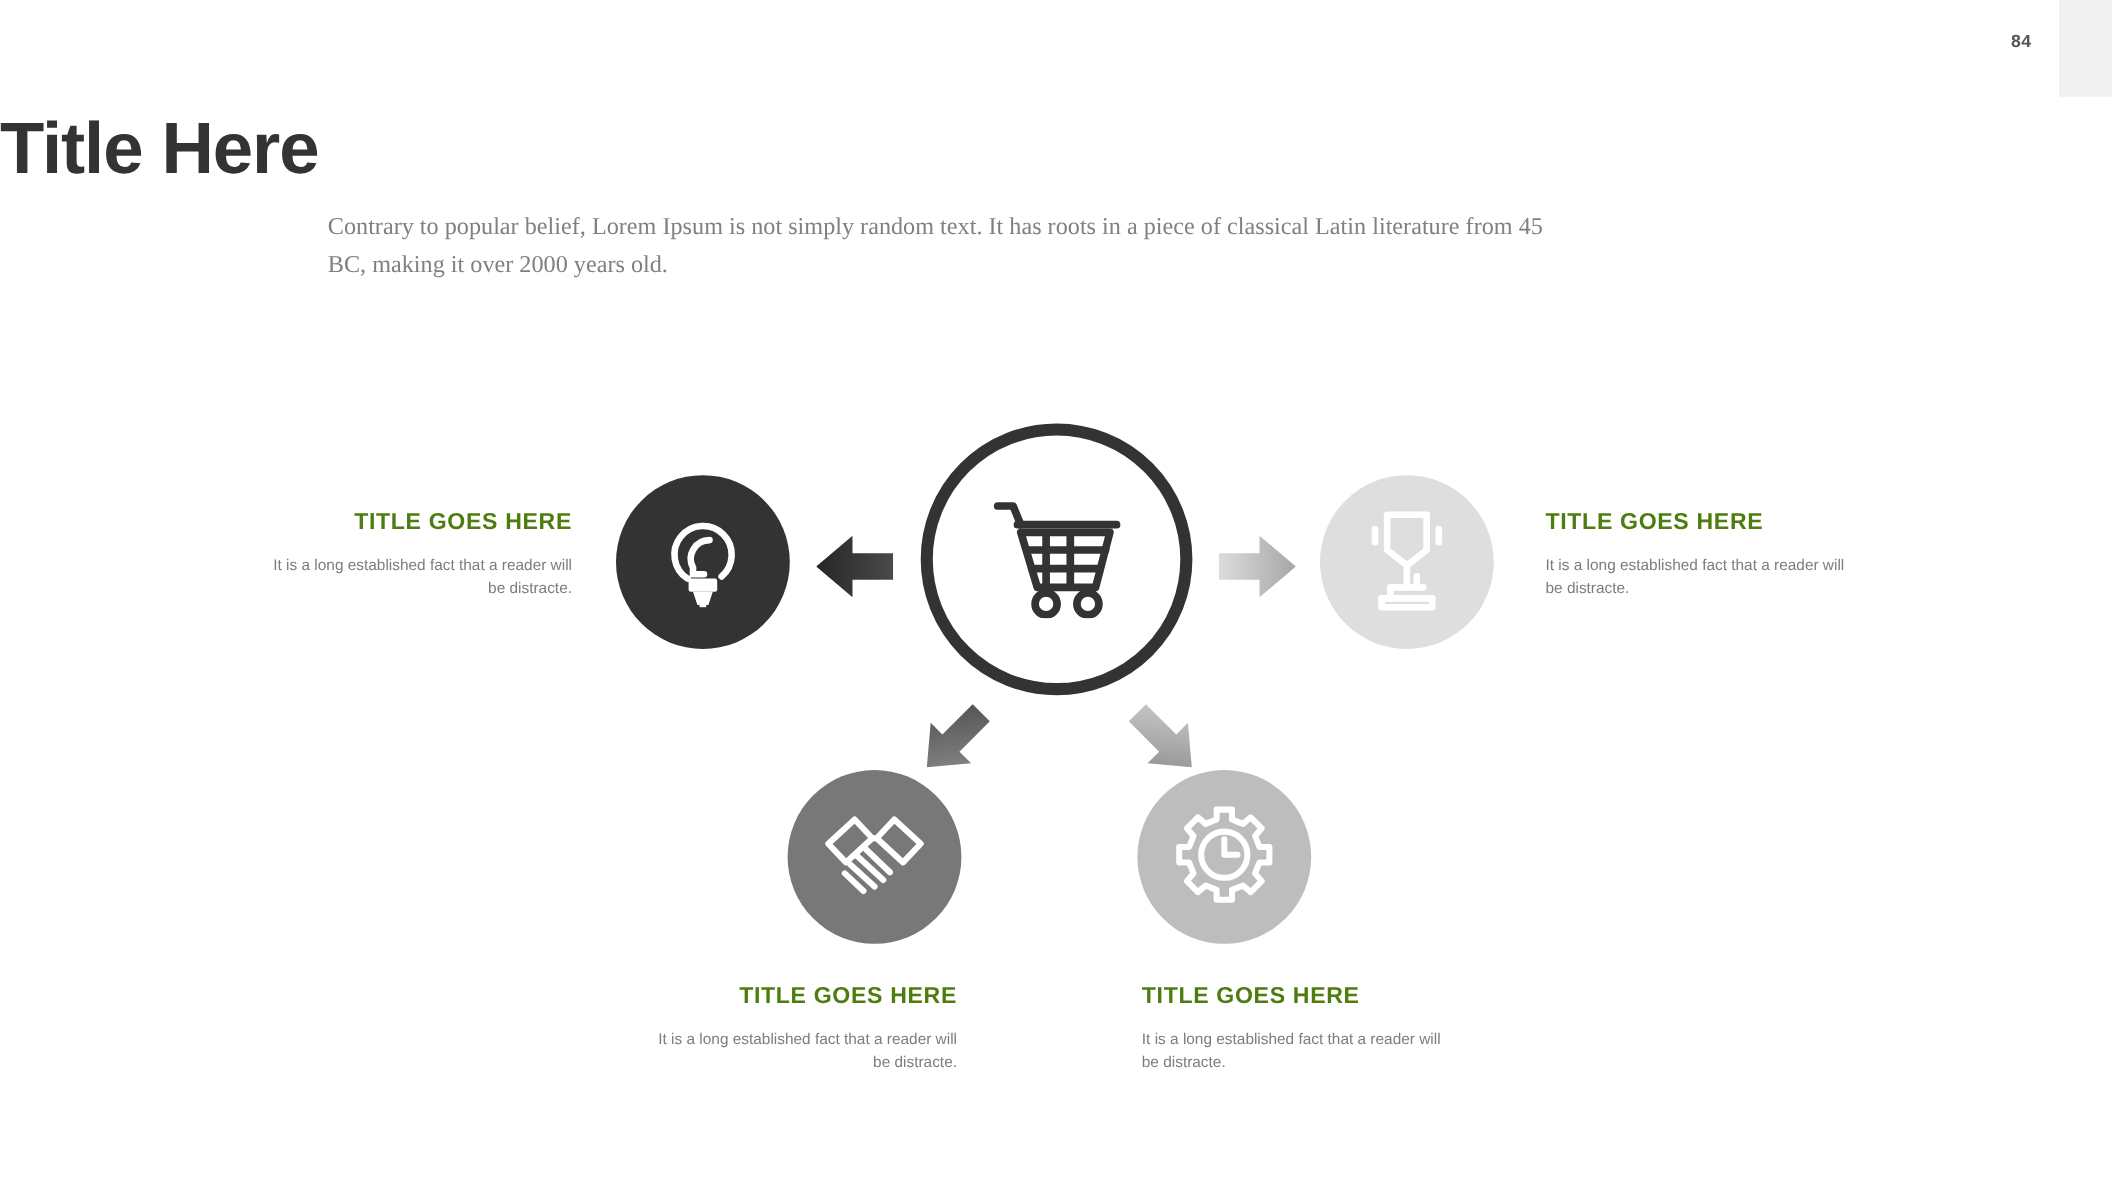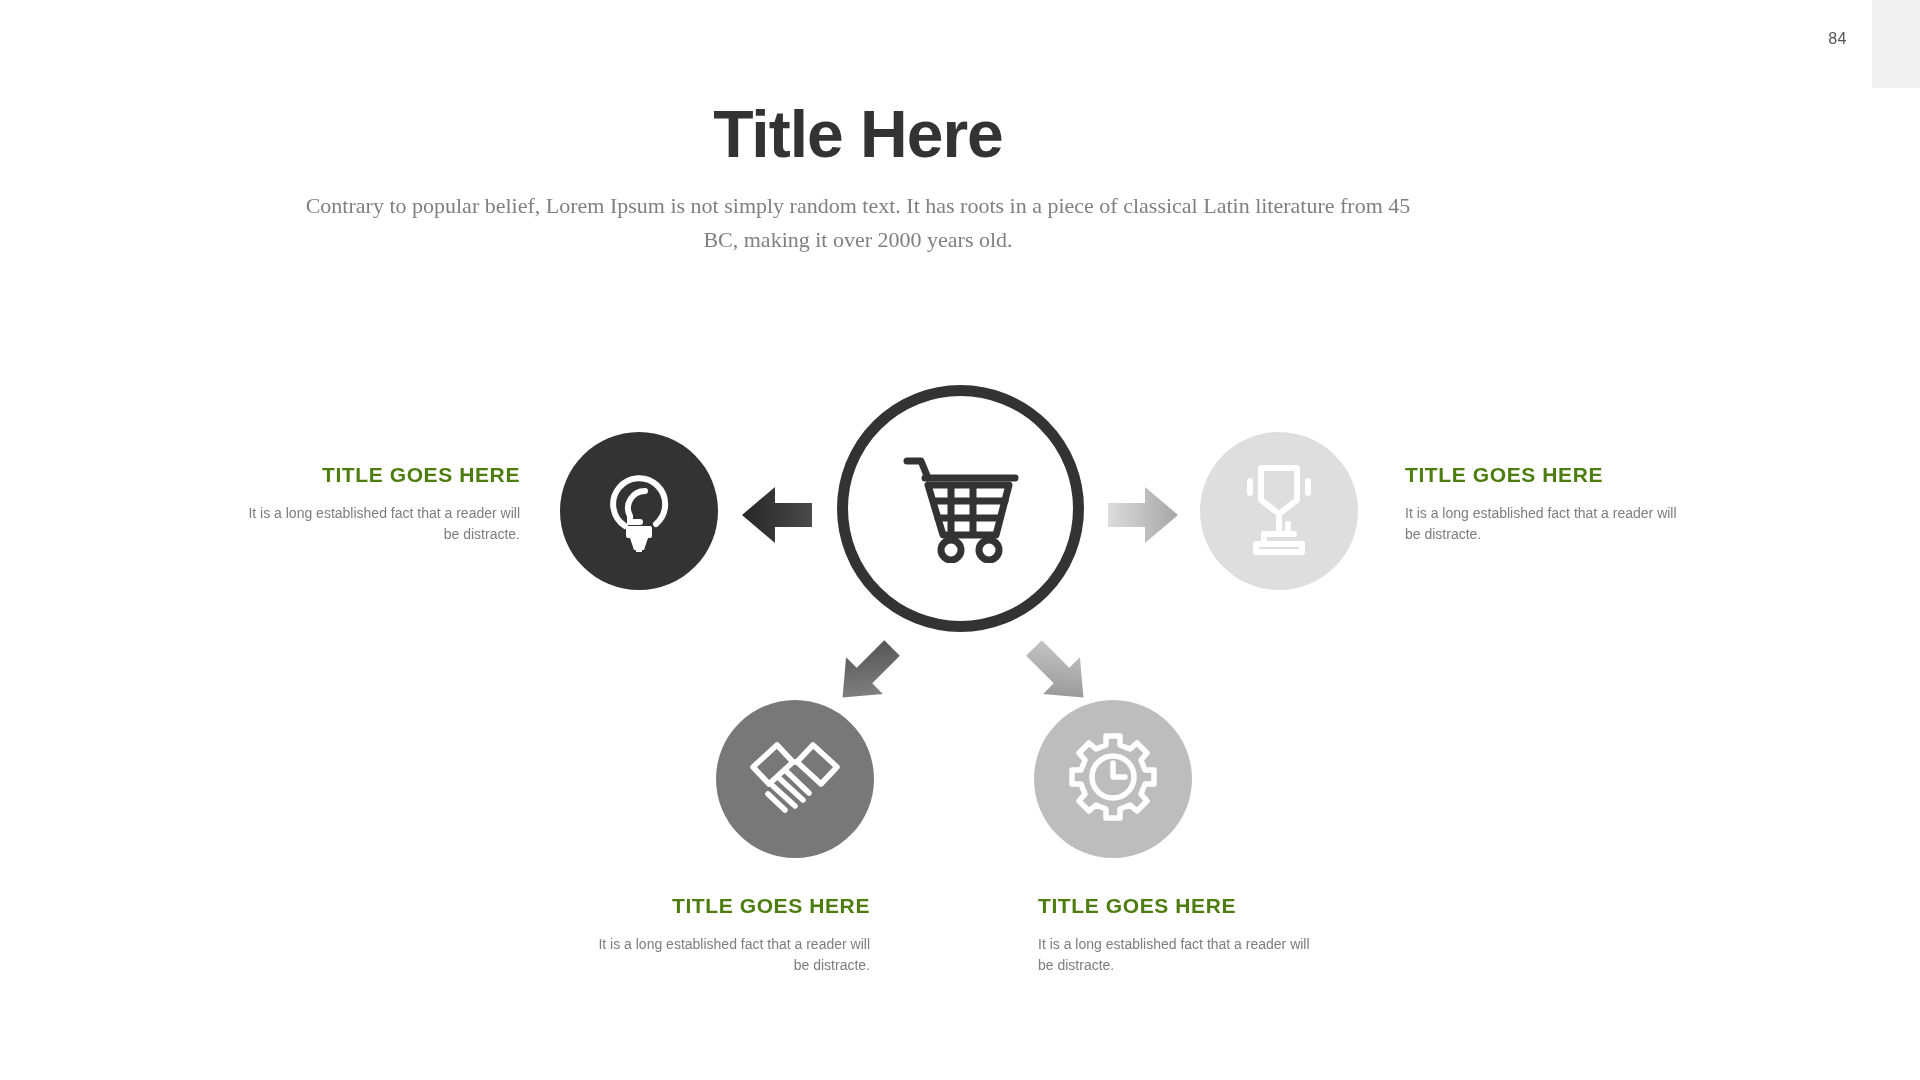--- a/index.html
+++ b/index.html
@@ -26,29 +26,29 @@
     background: #f1f1f1;
   }
   .page-number {
     position: absolute;
     top: 30px;
     right: 73px;
     font-size: 16px;
     color: #555555;
     letter-spacing: 0.5px;
     font-family: "Liberation Sans", sans-serif;
+    font-weight: bold;
   }
 
   
   .header {
     position: absolute;
     top: 100px;
     left: 0;
     width: 1716px;
-    text-align: center;
   }
   .slide-title {
     font-size: 66px;
     font-weight: bold;
     color: #333333;
     letter-spacing: -1px;
     line-height: 1.05;
     margin: 0;
   }
   .slide-subtitle {

